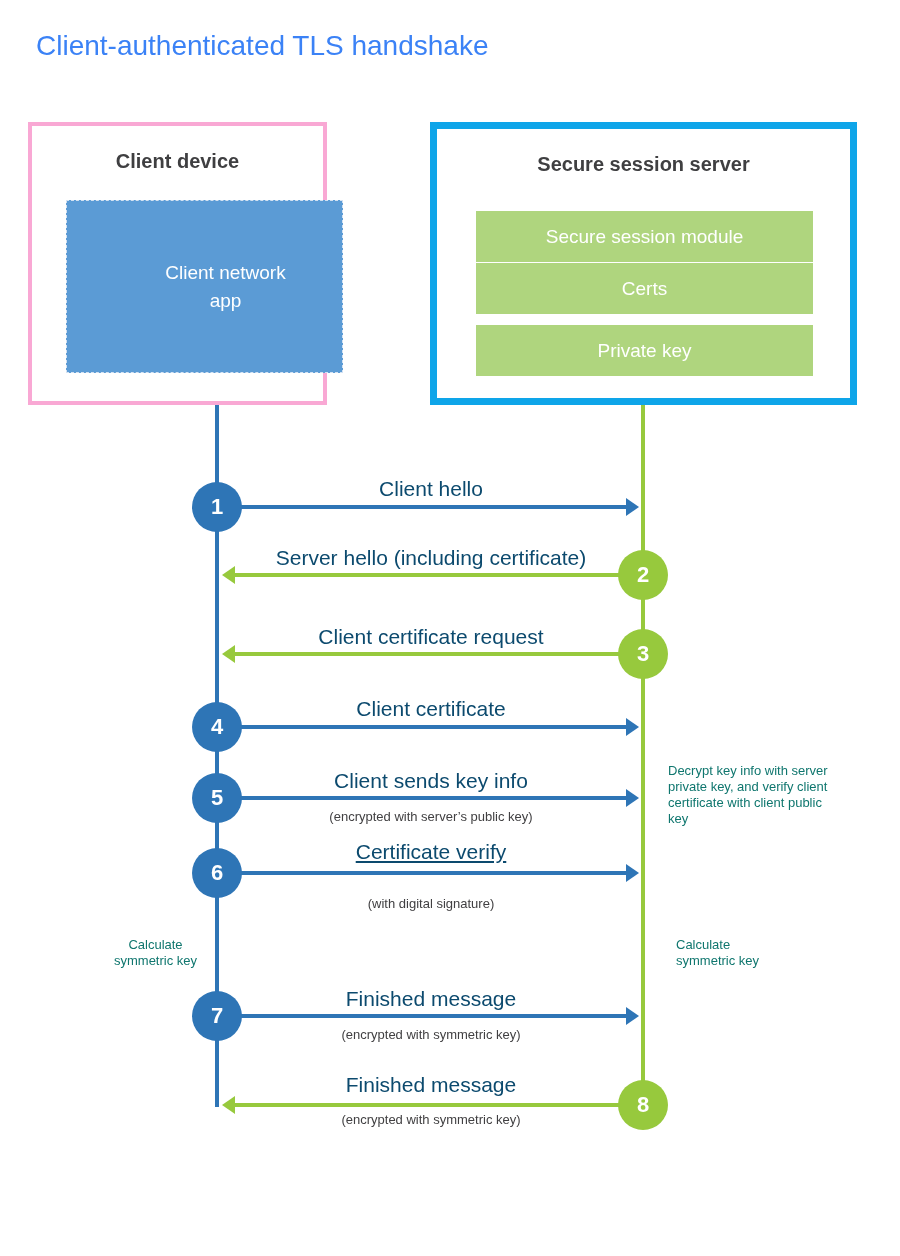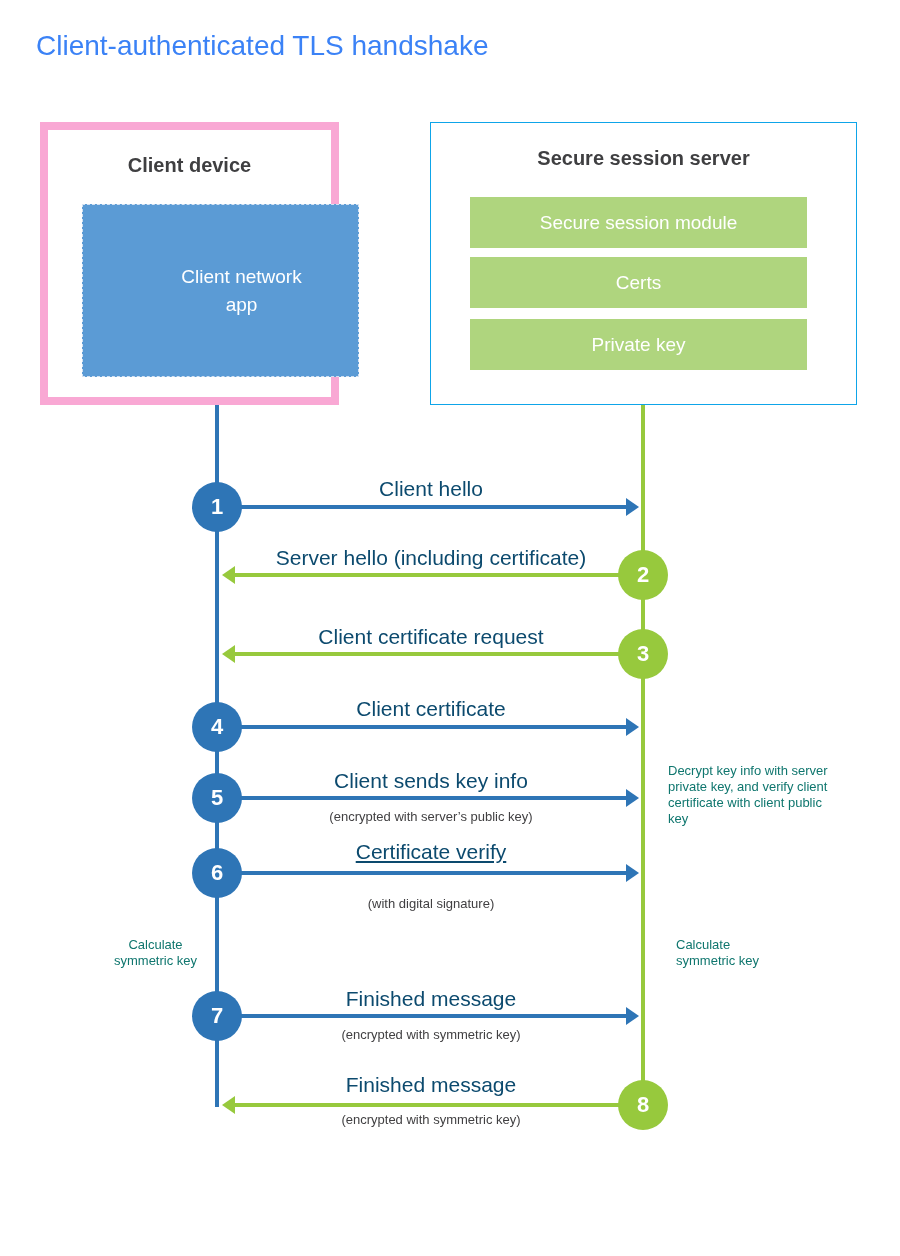--- a/index.html
+++ b/index.html
@@ -4,30 +4,30 @@
 <style>
   html,body{margin:0;padding:0;background:#fff;}
   .canvas{position:relative;width:900px;height:1256px;background:#fff;overflow:hidden;
           font-family:"Liberation Sans",sans-serif;color:#414042;}
 
   .page-title{position:absolute;left:36px;top:30px;font-size:28px;font-weight:400;
               color:#3b82f6;letter-spacing:0;}
 
   
   .actor-box{position:absolute;top:122px;height:283px;background:#fff;box-sizing:border-box;}
-  .actor-box.client{left:40px;width:299px;border:8px solid #f9a8d4;}
-  .actor-box.server{left:430px;width:427px;border:1px solid #0ea5e9;}
+  .actor-box.client{left:28px;width:299px;border:4px solid #f9a8d4;}
+  .actor-box.server{left:430px;width:427px;border:7px solid #0ea5e9;}
   .actor-title{position:absolute;top:24px;left:0;width:100%;text-align:center;
                font-size:20px;font-weight:bold;color:#3f3f41;}
   .app-box{position:absolute;left:34px;top:74px;width:277px;height:173px;background:#5B9BD5;
            border:1px dashed #d4e2f2;box-sizing:border-box;display:flex;align-items:center;
            justify-content:center;text-align:center;color:#fff;font-size:19px;line-height:28px;}
   .module-bar{position:absolute;left:39px;width:337px;height:51px;background:#AFD57E;
               display:flex;align-items:center;justify-content:center;color:#fff;font-size:19px;}
-  .bar-0{top:74px;} .bar-1{top:134px;} .bar-2{top:196px;}
+  .bar-0{top:82px;} .bar-1{top:134px;} .bar-2{top:196px;}
 
   
   .lifeline{position:absolute;width:4px;top:405px;}
   .lifeline.blue{left:215px;height:702px;background:#2E75B6;}
   .lifeline.green{left:641px;height:677px;background:#97C93D;}
 
   
   .circle{position:absolute;width:50px;height:50px;border-radius:50%;color:#fff;
           font-weight:bold;font-size:22px;display:flex;align-items:center;justify-content:center;z-index:3;}
   .circle.blue{background:#2E75B6;left:192px;}

